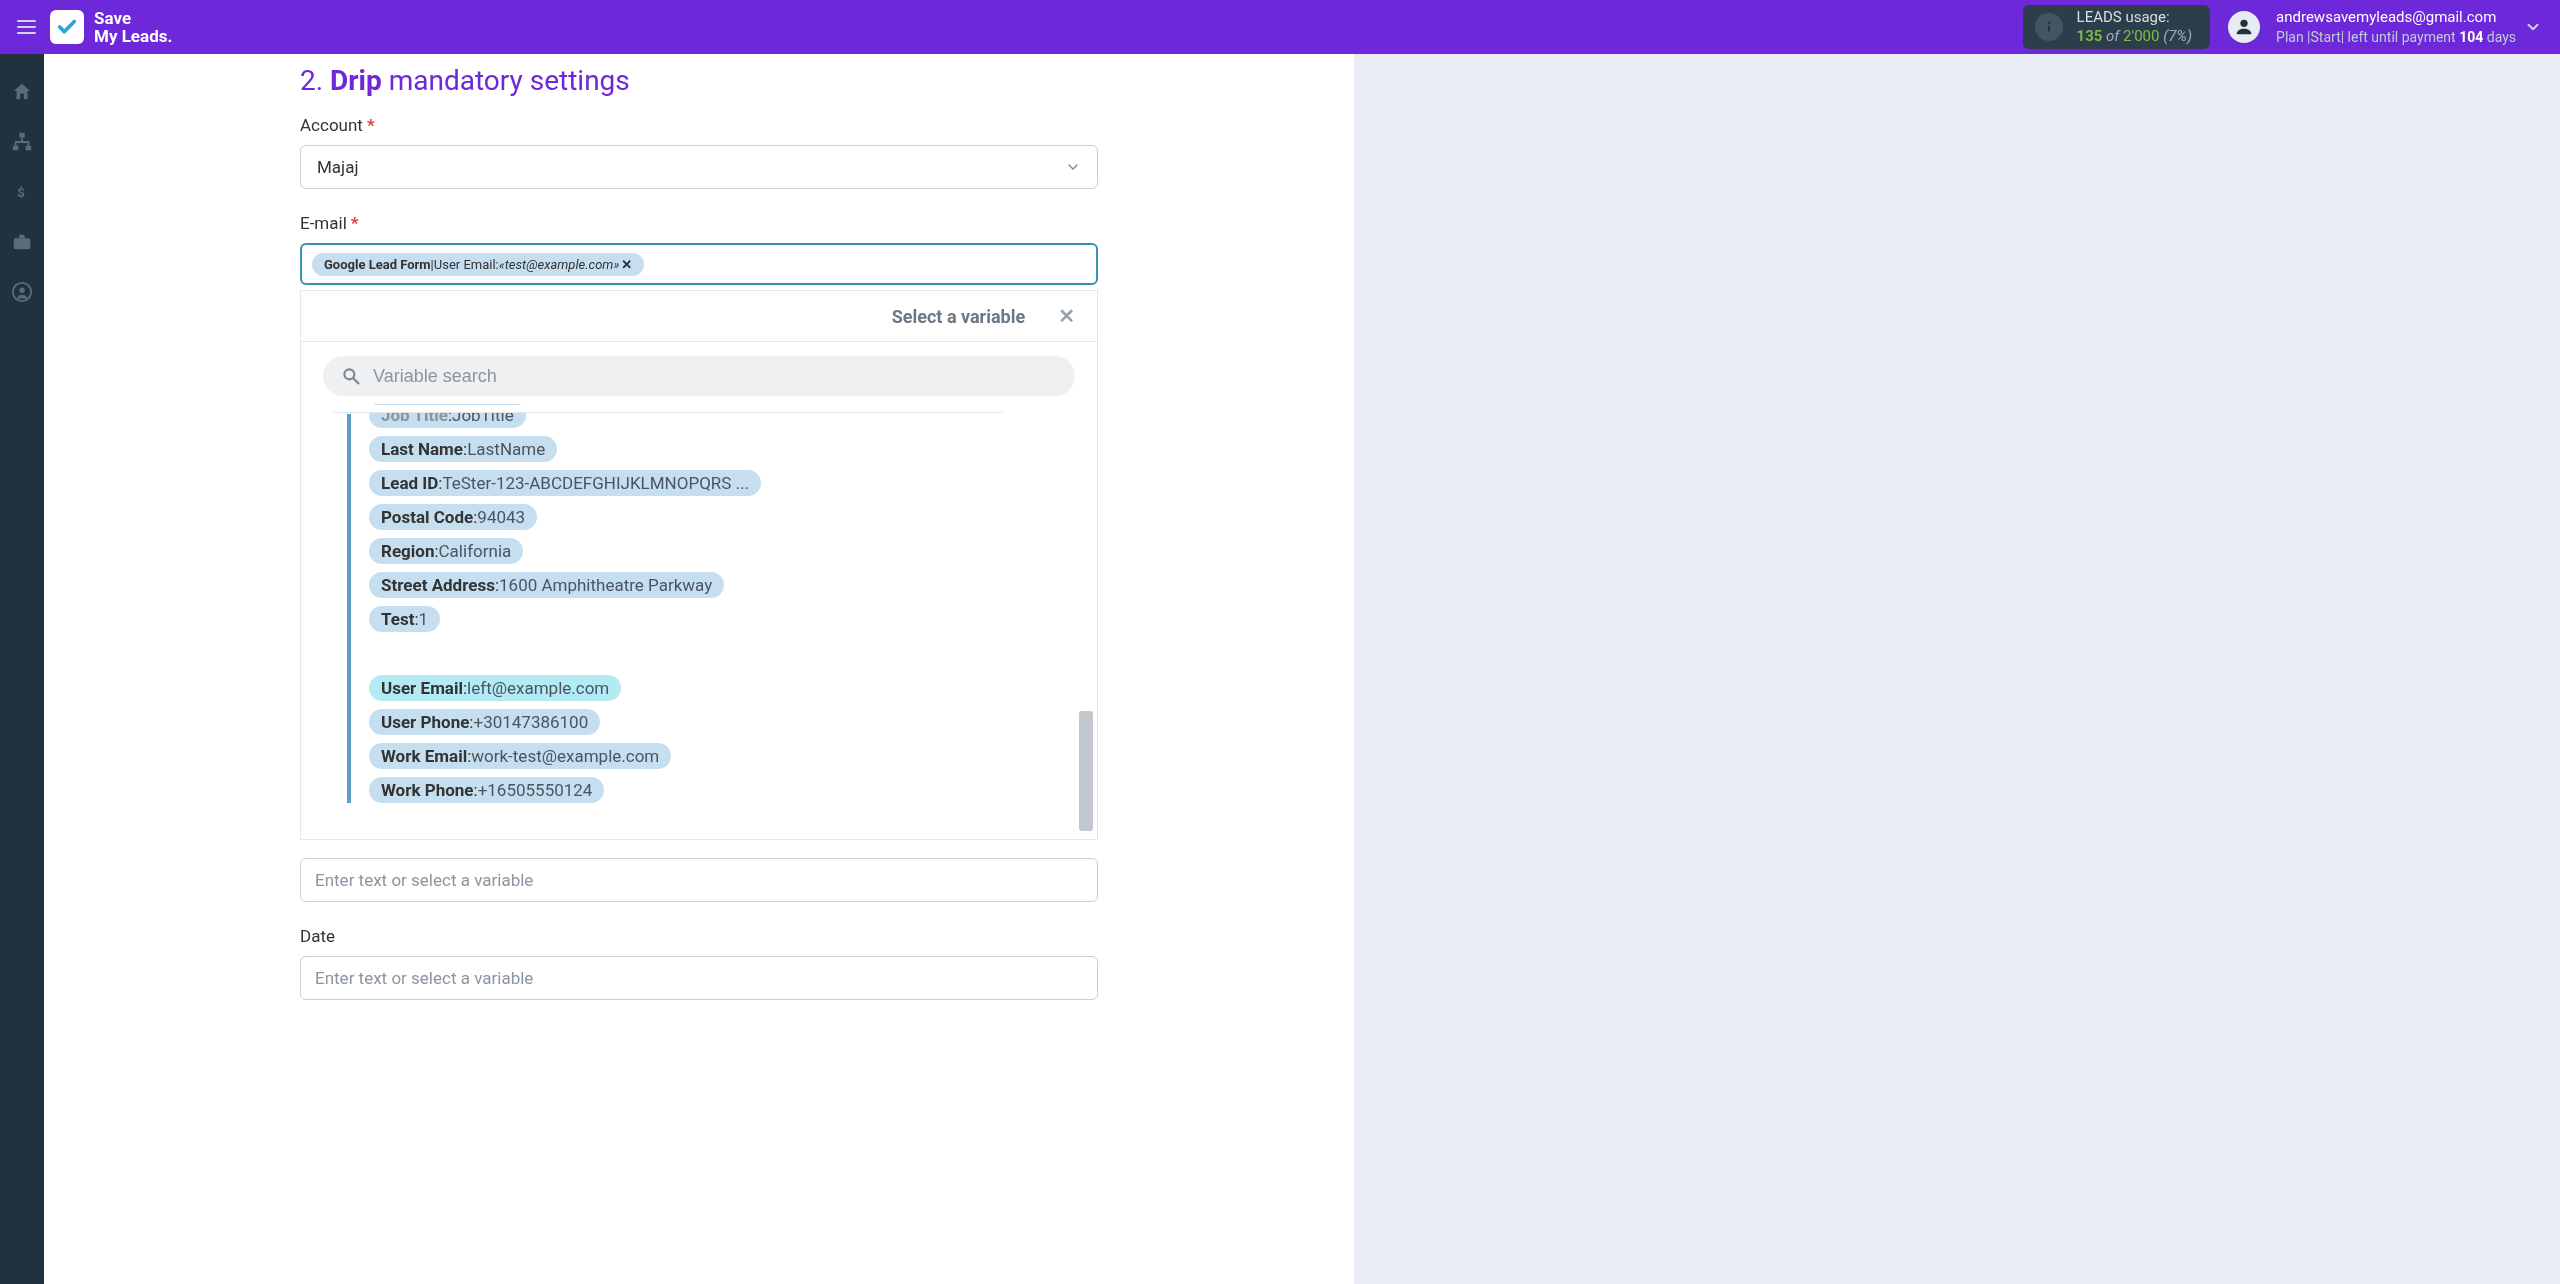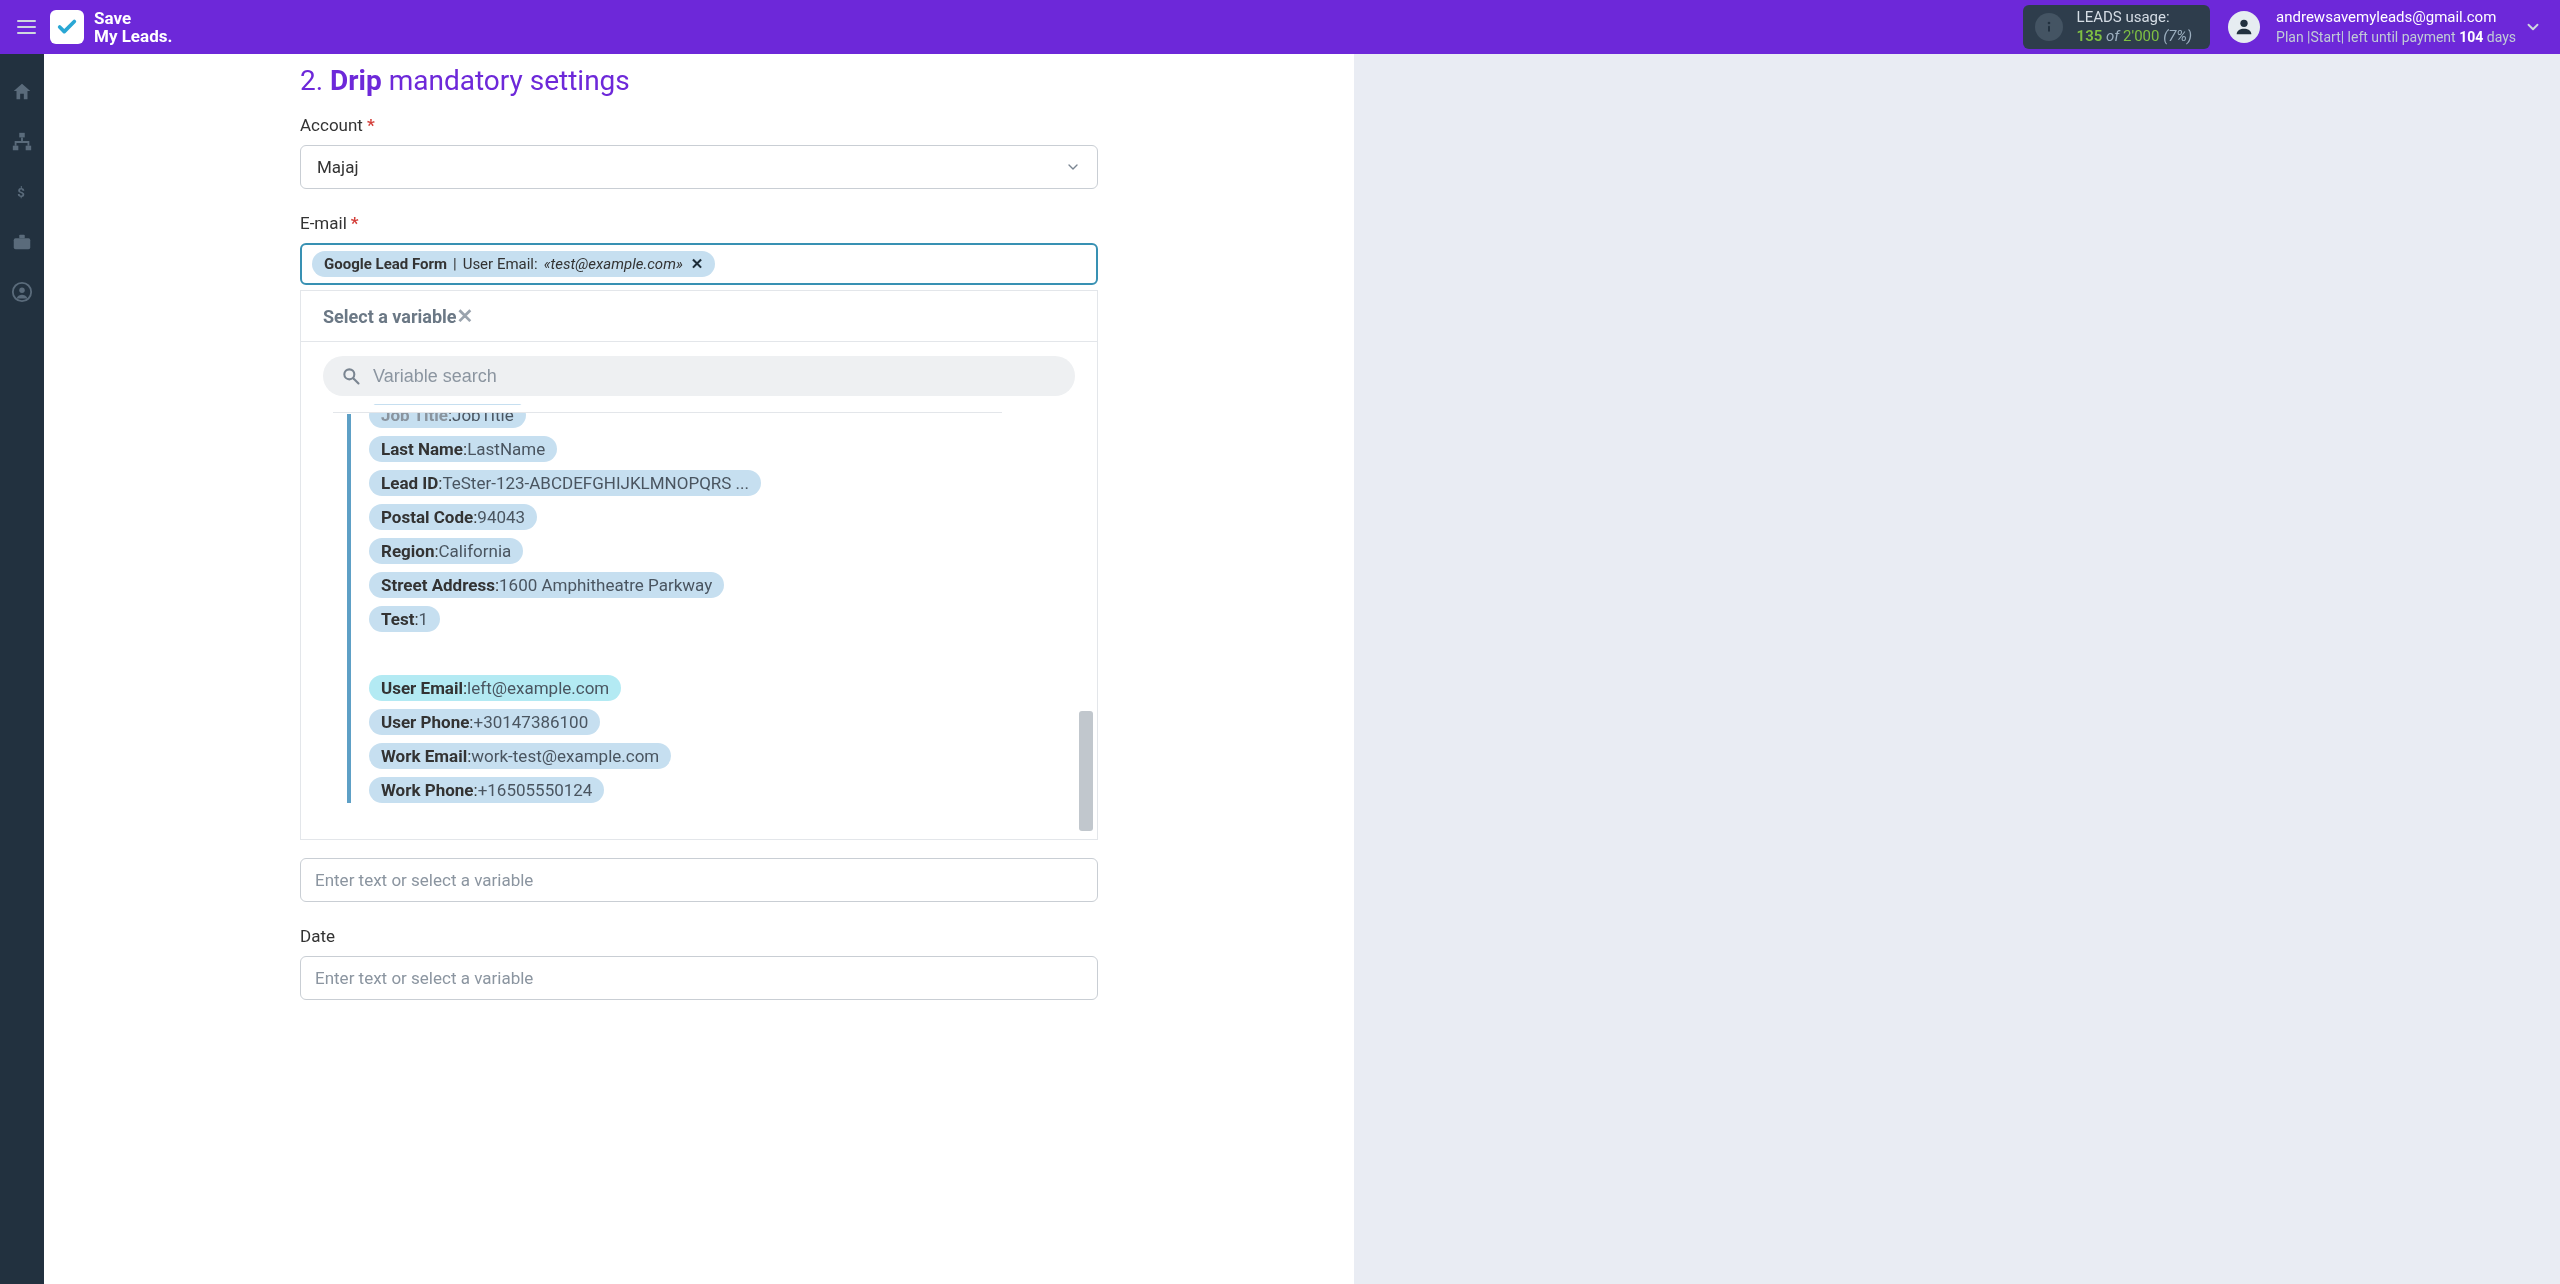--- a/index.html
+++ b/index.html
@@ -134,46 +134,47 @@
     border-radius:6px;
     background:#fff;
     display:flex; align-items:center;
     padding:4px 10px;
     gap:6px;
   }
   .chip {
     background:#c6dff0;
     border-radius:14px;
     padding:4px 12px;
-    font-size:15px;
-    display:inline-flex; align-items:center; gap:6px;
+    font-size:13px;
+    display:inline-flex; align-items:center; 
     color:#333;
   }
   .chip .src { font-weight:700; }
   .chip .sep { font-weight:400; color:#333; }
   .chip .lbl { font-weight:400; color:#333; }
   .chip .val { font-style:italic; color:#333; }
   .chip .rm { font-weight:700; color:#1d2c38; cursor:pointer; margin-left:2px; }
 
   
   .dropdown {
     margin-top:4px;
     border-radius:0;
     background:#fff;
     border-top:1px solid transparent;
     box-shadow:none;
   }
   .dd-header {
     height:52px;
     border-bottom:1px solid #e3e6ea;
-    display:flex; align-items:center; justify-content:flex-start;
+    display:flex; align-items:center; justify-content:flex-end;
     padding: 0 22px 0 22px;
     border-top:1px solid #e3e6ea;
     border-left:1px solid #e3e6ea;
     border-right:1px solid #e3e6ea;
+    gap:33px;
   }
   .dd-title { font-weight:700; color:#6b7885; font-size:18px; }
   .dd-close { color:#9aa3ad; font-size:20px; font-weight:700; }
 
   .dd-search-wrap {
     padding:14px 22px 8px 22px;
     border-left:1px solid #e3e6ea;
     border-right:1px solid #e3e6ea;
   }
   .dd-search {

